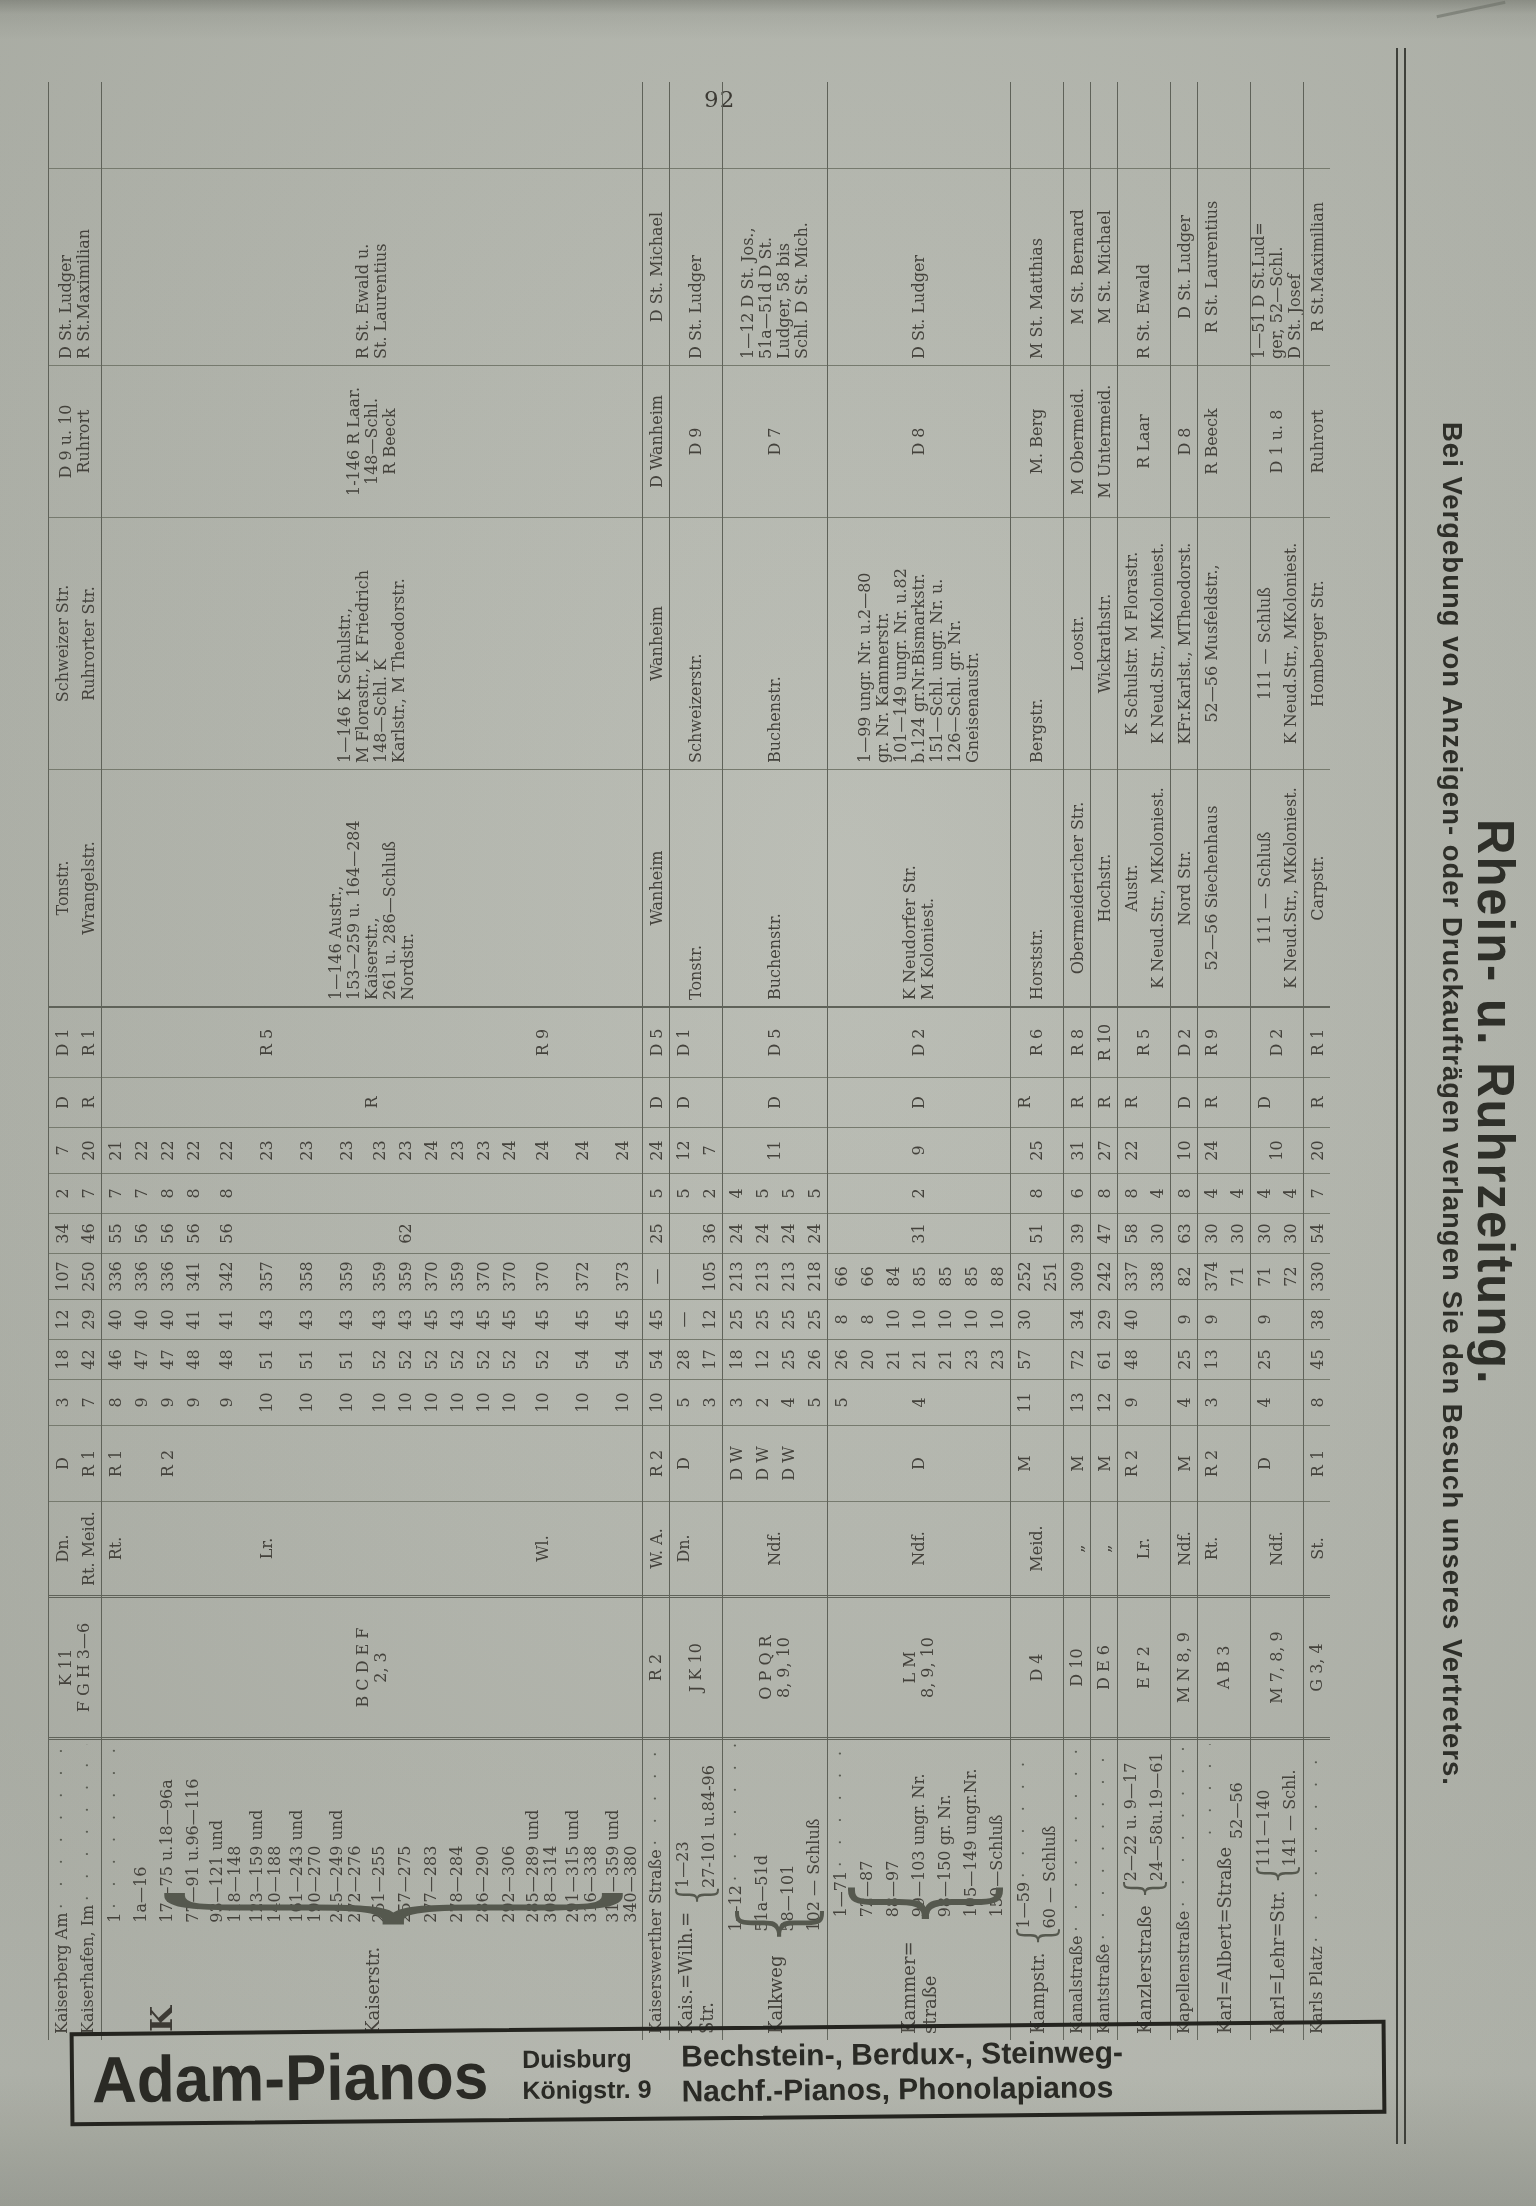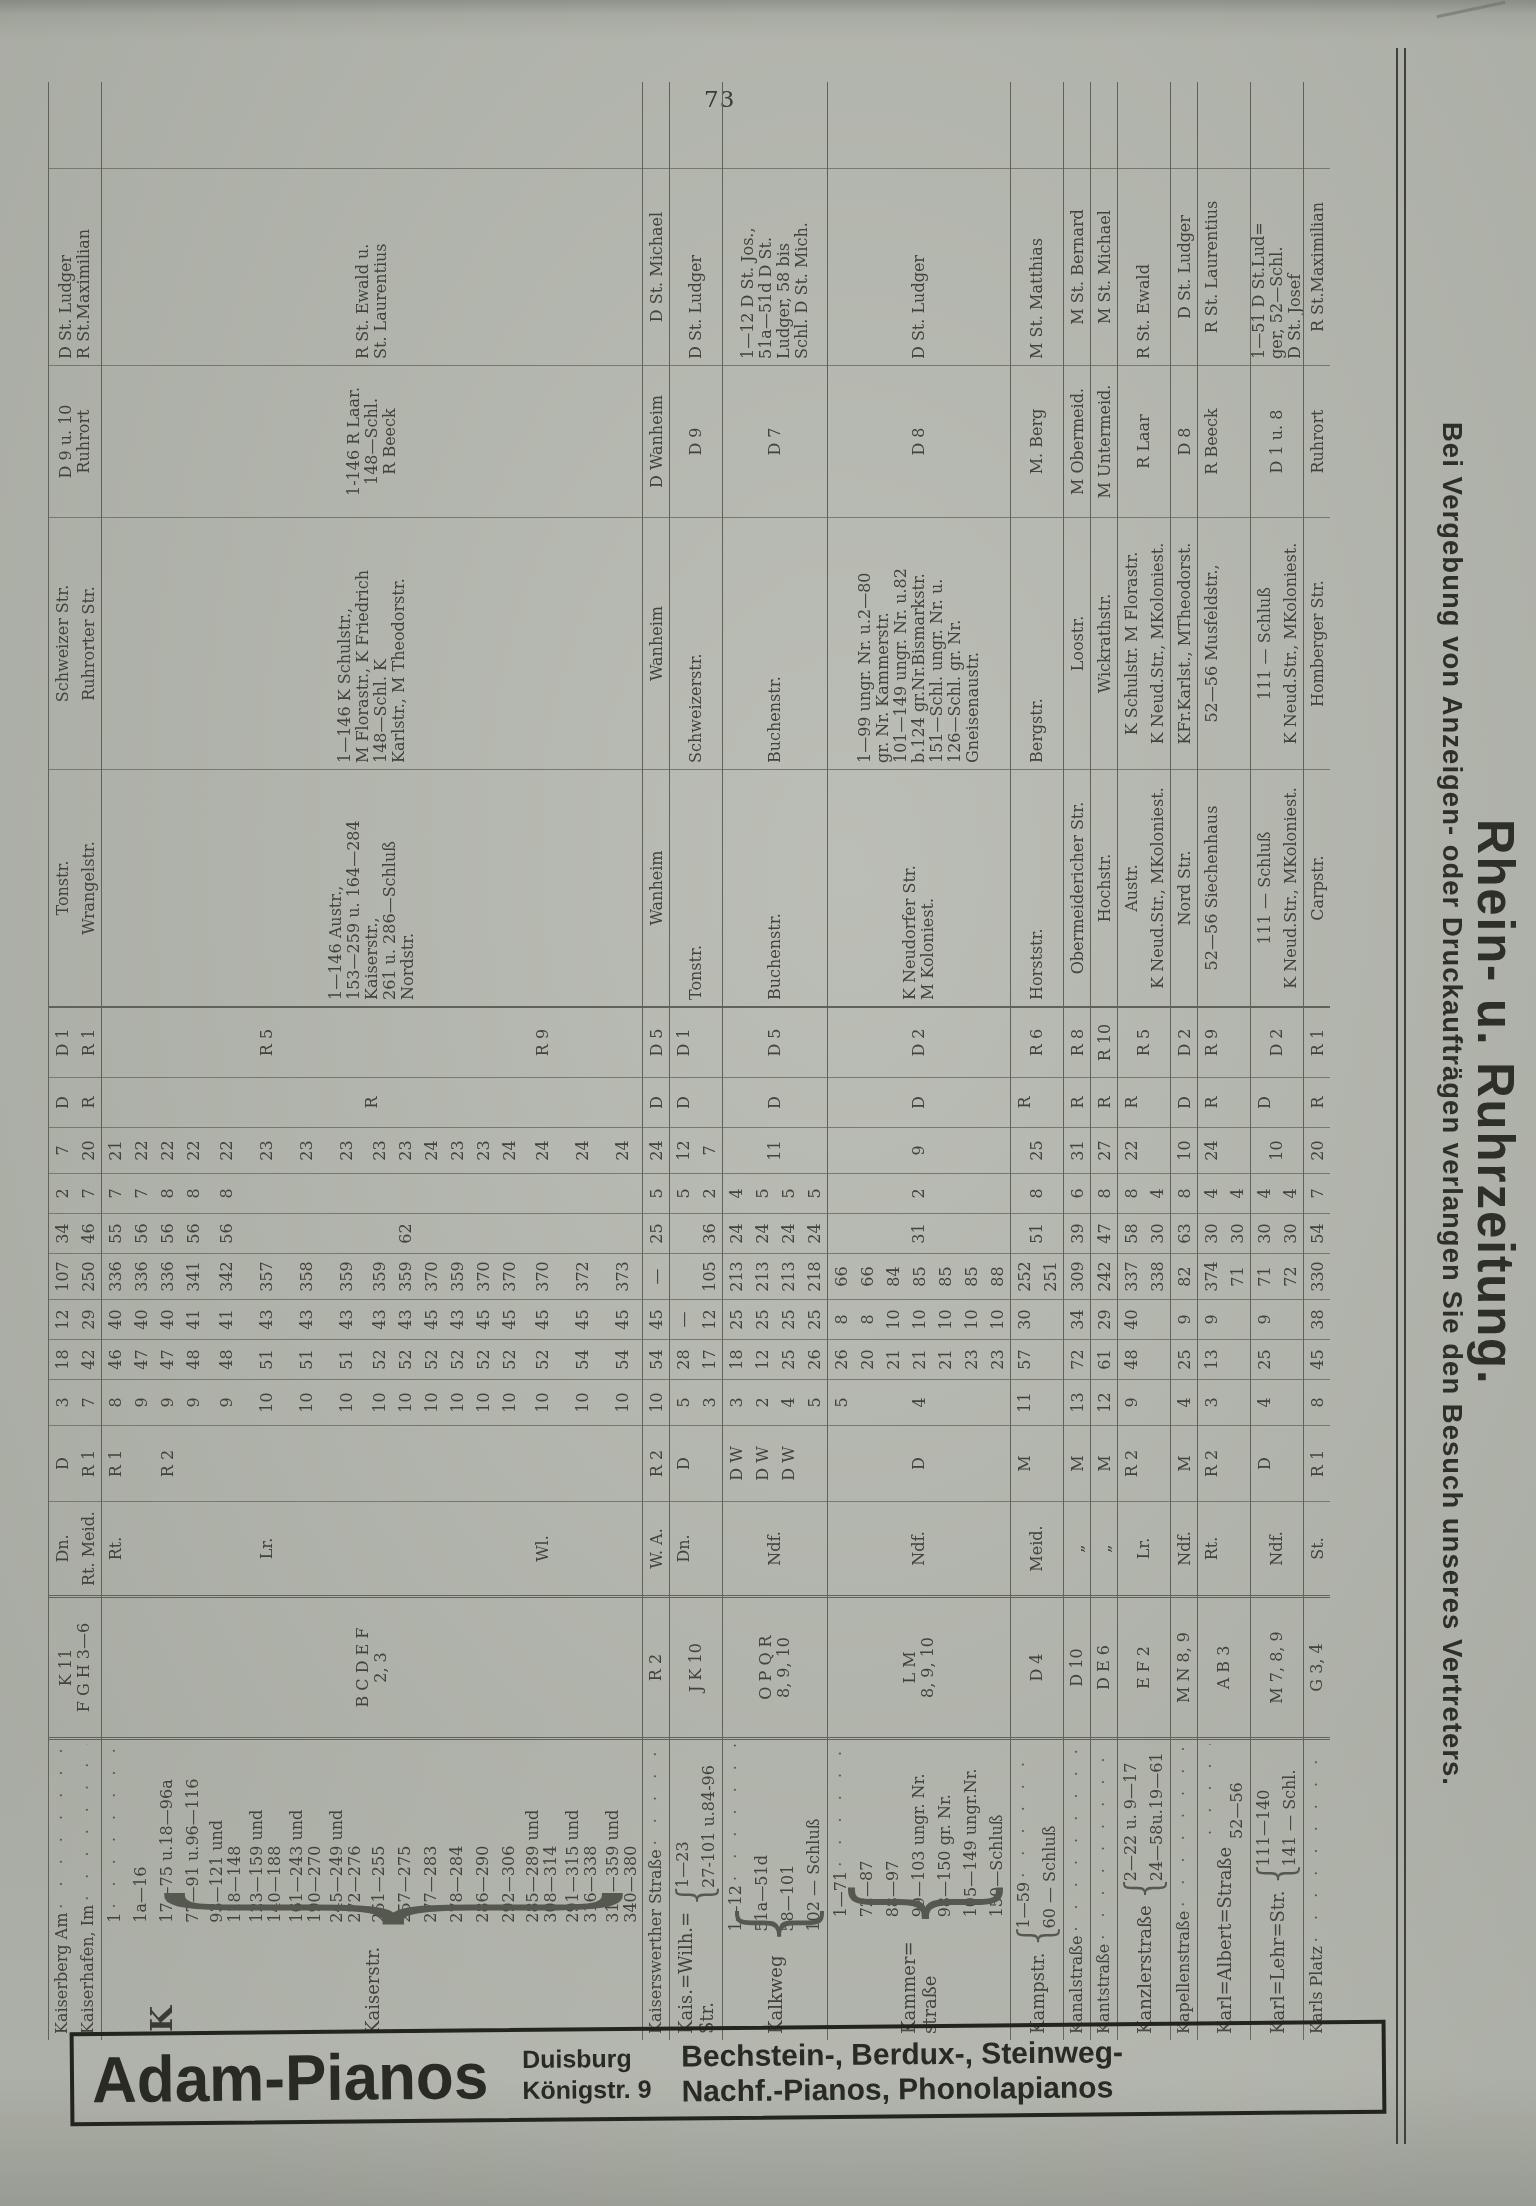--- a/index.html
+++ b/index.html
@@ -73,21 +73,21 @@
   #ad-brand{font-size:62px;font-weight:bold;letter-spacing:0px;margin-left:18px;transform:scaleY(1.05);white-space:nowrap;}
   #ad-mid{margin-left:34px;font-weight:bold;font-size:25px;line-height:31px;white-space:nowrap;}
   #ad-right{margin-left:30px;font-weight:bold;font-size:30px;line-height:35px;white-space:nowrap;}
 </style>
 </head>
 <body>
 
 <div id="paper"></div>
 <div id="corner-mark"></div>
 
-<div id="page-number">73</div>
+<div id="page-number">92</div>
 
 <div id="table-wrap">
   <div id="tbl">
     <div id="section-letter">K</div>
   <div class="group">
         <div class="col name-col" style="width: 300px; height: 52px;">
           <div class="ranges">
             <div class="rrow" style="height: 26px;">
               <div class="rtext">Kaiserberg Am</div>
               <div class="leaders"></div>

